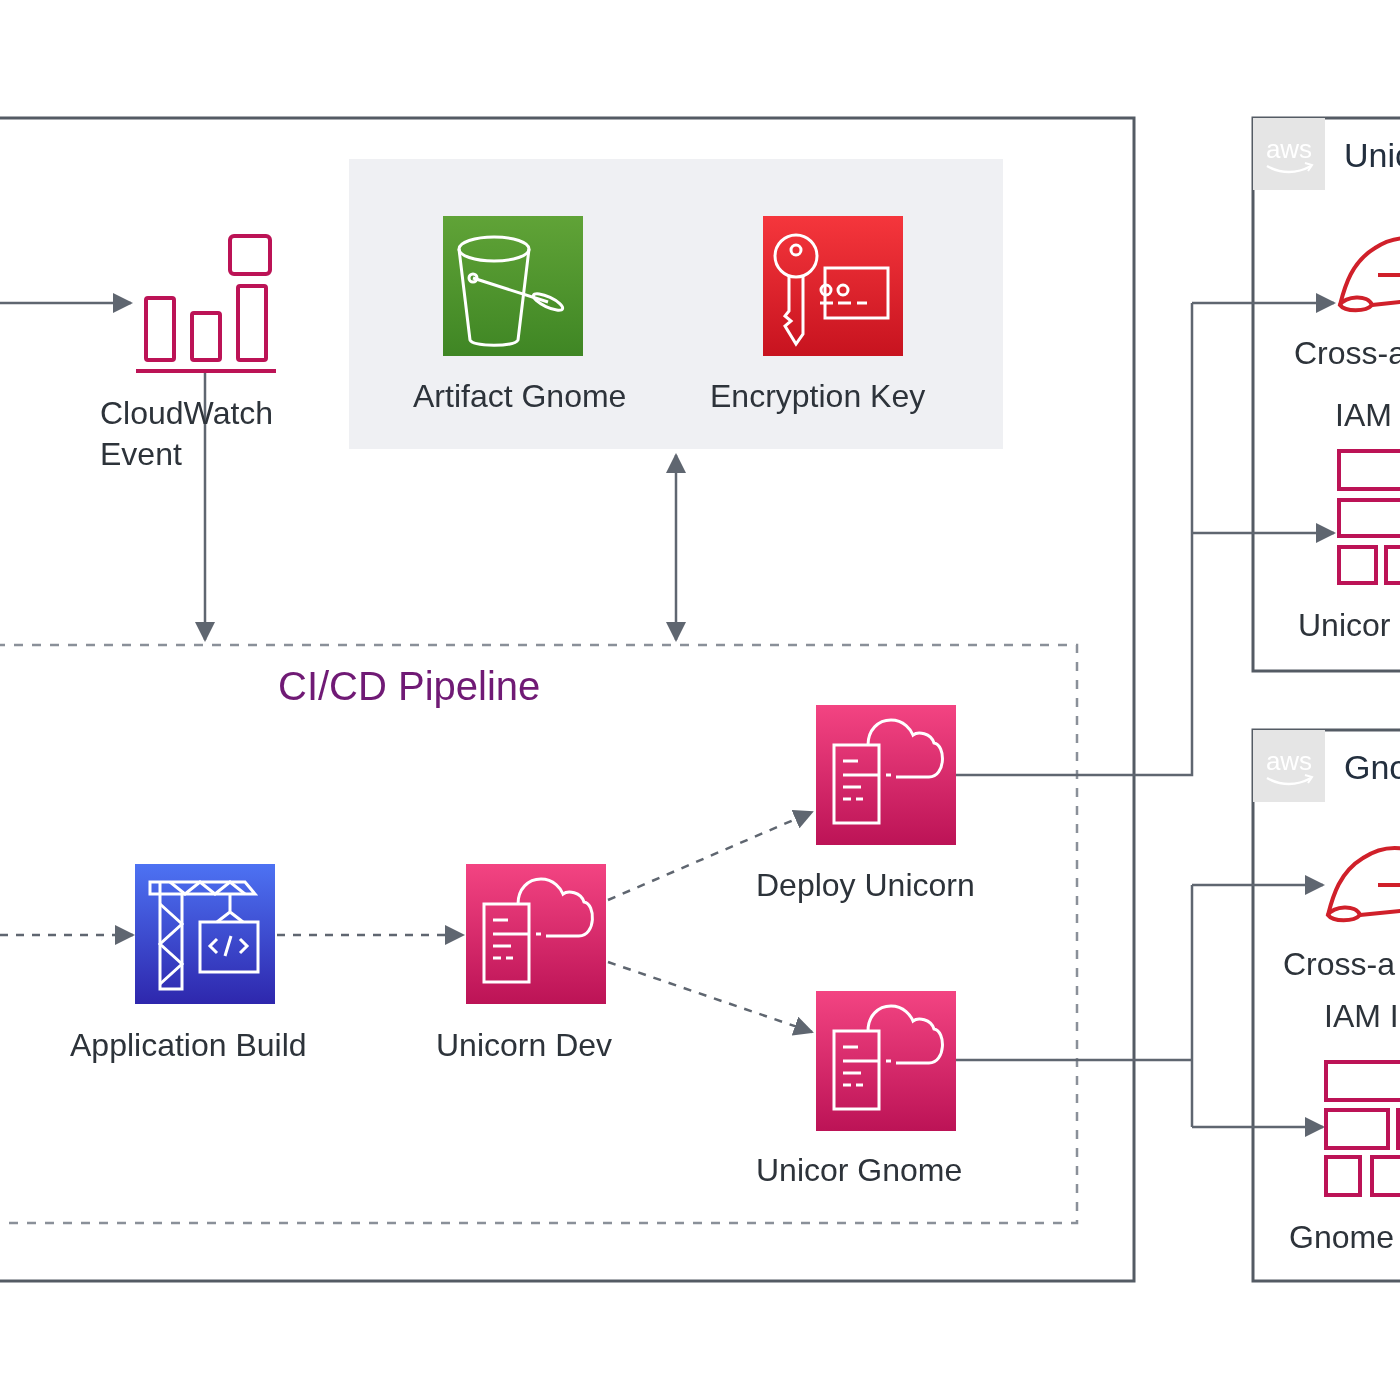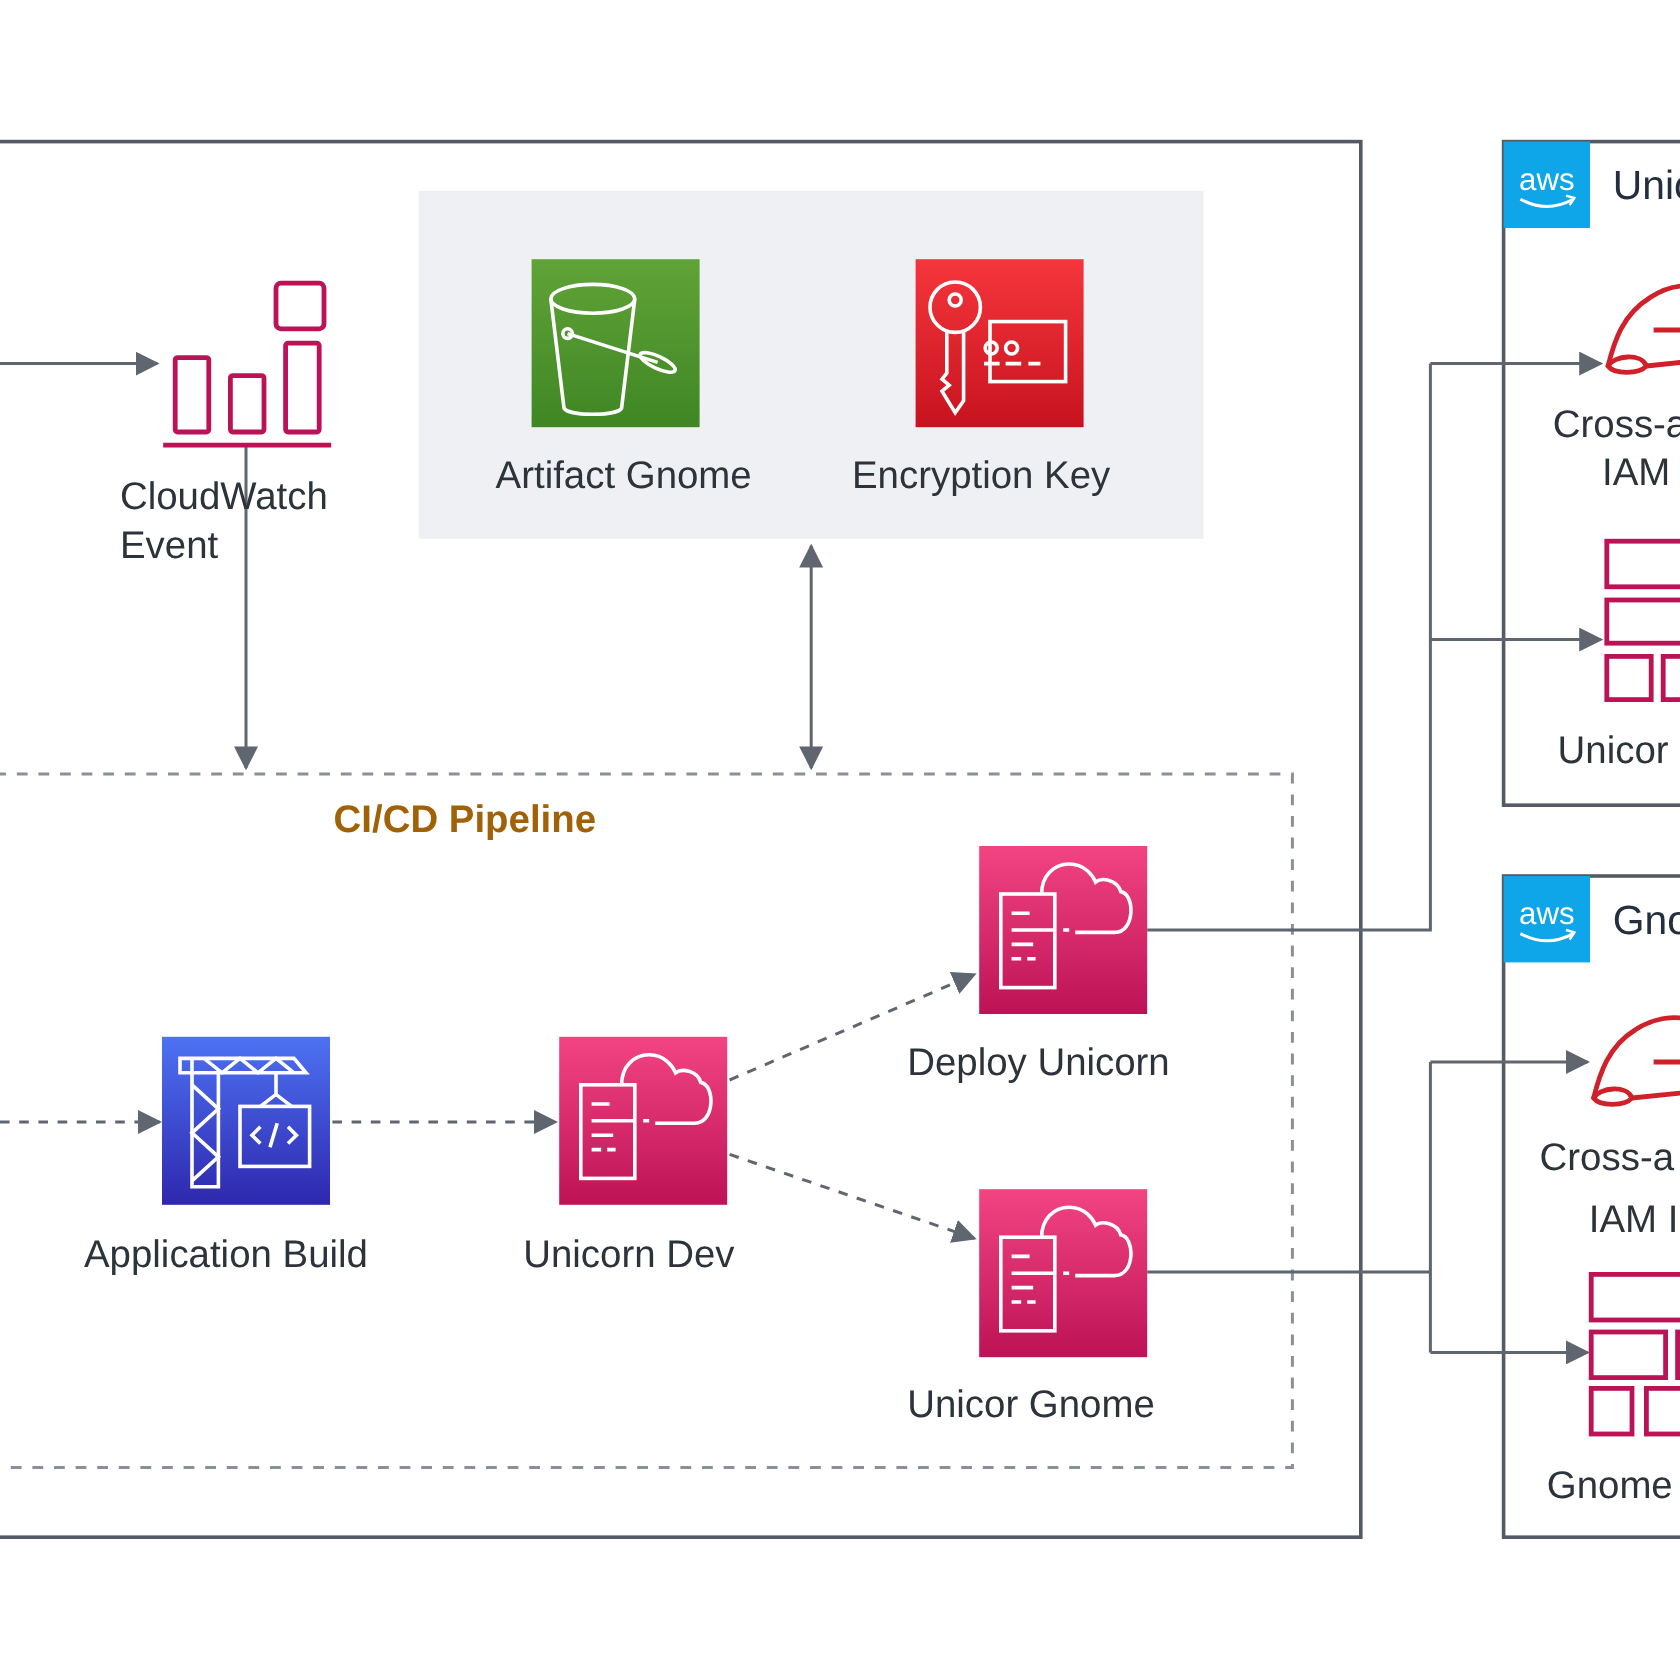--- a/index.html
+++ b/index.html
@@ -2,22 +2,22 @@
 <html><head>
 <meta charset="utf-8">
 <style>
   html, body { margin:0; padding:0; background:#ffffff; }
   body { width:1400px; height:1400px; position:relative; overflow:hidden;
          font-family:"Liberation Sans", sans-serif; color:#232f3e; }
   svg.layer { position:absolute; left:0; top:0; }
   .label { position:absolute; font-size:32px; color:#2d333a; 
            white-space:nowrap; line-height:40px; }
   .icon-tile { position:absolute; width:140px; height:140px; }
-  .group-title { position:absolute; font-size:32px; color:#a16207; white-space:nowrap;font-weight:bold; }
-  .aws-badge { position:absolute; width:72px; height:72px; background:#0ea5e9; }
+  .group-title { position:absolute; font-size:40px; color:#701a75; white-space:nowrap; }
+  .aws-badge { position:absolute; width:72px; height:72px; background:#e5e5e5; }
   .acct-title { position:absolute; font-size:34px; color:#232f3e; white-space:nowrap; }
 </style>
 </head>
 <body>
 
 <svg class="layer" width="1400" height="1400">
   <defs>
     <marker id="arr" viewBox="0 0 10 10" refX="9" refY="5" markerWidth="8" markerHeight="8" orient="auto-start-reverse">
       <path d="M0,0 L10,5 L0,10 z" fill="#5f6670"></path>
     </marker>
@@ -158,21 +158,21 @@
 
 <div class="aws-badge" style="left:1253px;top:118px;">
   <svg width="72" height="72">
     <text x="36" y="40" fill="#ffffff" font-size="26" text-anchor="middle" font-family="Liberation Sans, sans-serif">aws</text>
     <path d="M14,48 Q36,60 58,48" stroke="#ffffff" stroke-width="2.5" fill="none"></path>
     <path d="M52,45 L59,47 L55,53" stroke="#ffffff" stroke-width="2" fill="none"></path>
   </svg>
 </div>
 <div class="acct-title" style="left:1344px;top:136px;">Unic</div>
 <div class="label" style="left:1294px;top:333px;text-align:left;">Cross-a</div>
-<div class="label" style="left:1335px;top:373px;text-align:left;">IAM</div>
+<div class="label" style="left:1335px;top:395px;text-align:left;">IAM</div>
 <div class="label" style="left:1298px;top:605px;text-align:center;">Unicor</div>
 
 <div class="aws-badge" style="left:1253px;top:730px;">
   <svg width="72" height="72">
     <text x="36" y="40" fill="#ffffff" font-size="26" text-anchor="middle" font-family="Liberation Sans, sans-serif">aws</text>
     <path d="M14,48 Q36,60 58,48" stroke="#ffffff" stroke-width="2.5" fill="none"></path>
     <path d="M52,45 L59,47 L55,53" stroke="#ffffff" stroke-width="2" fill="none"></path>
   </svg>
 </div>
 <div class="acct-title" style="left:1344px;top:748px;">Gno</div>

